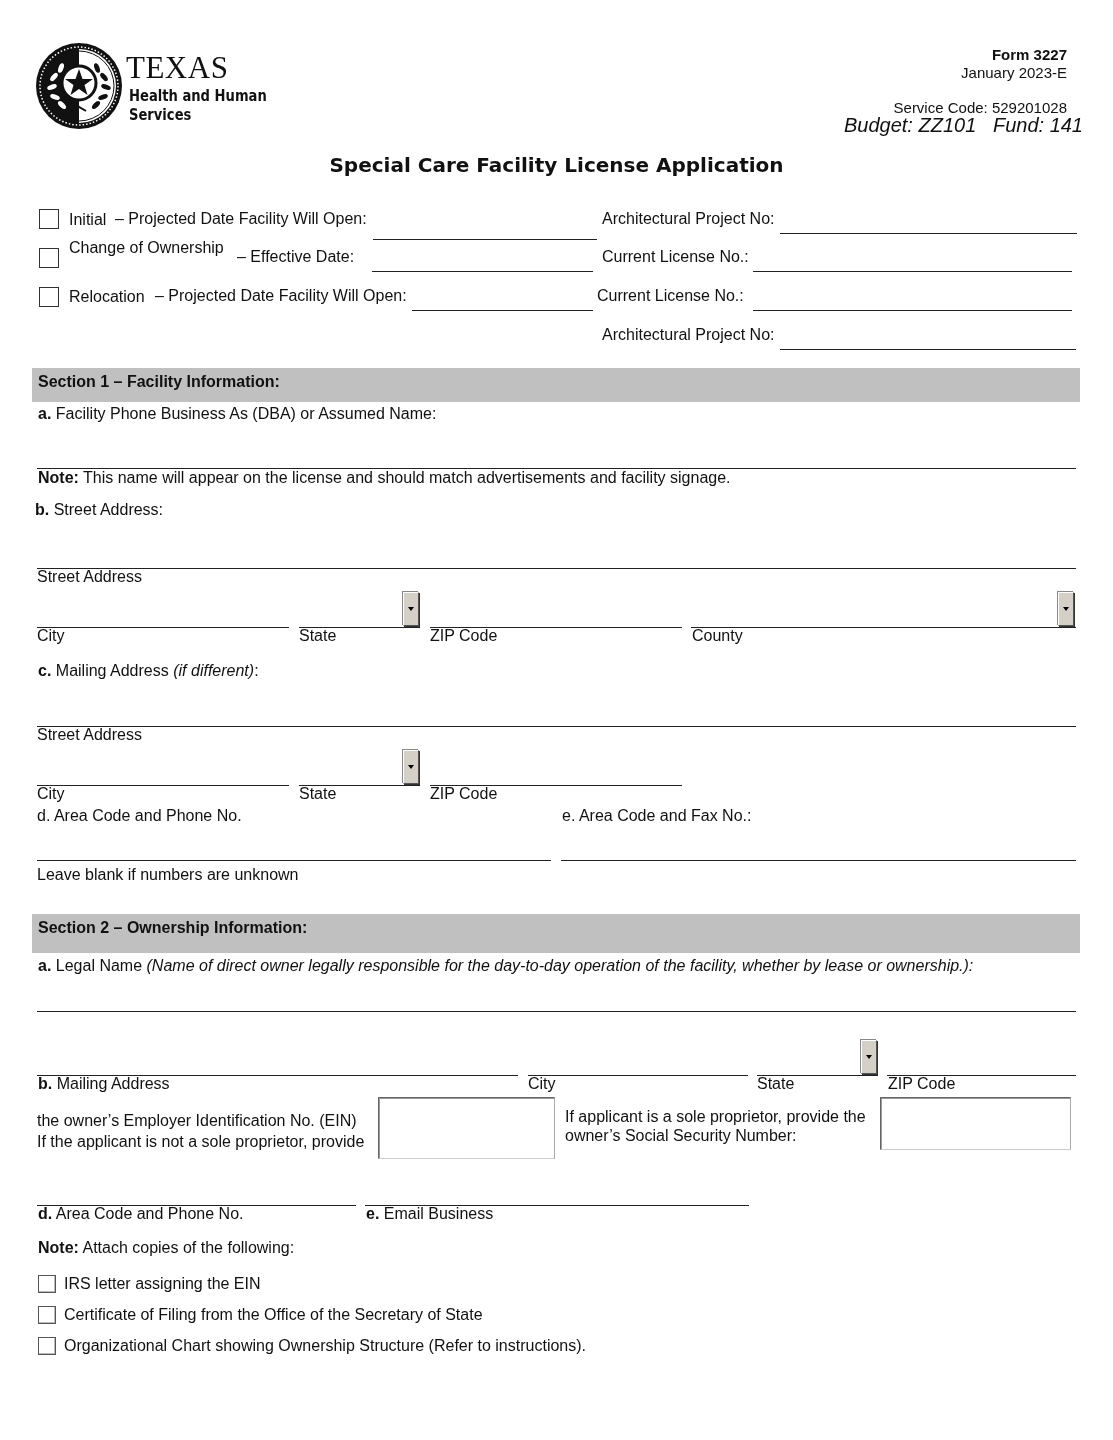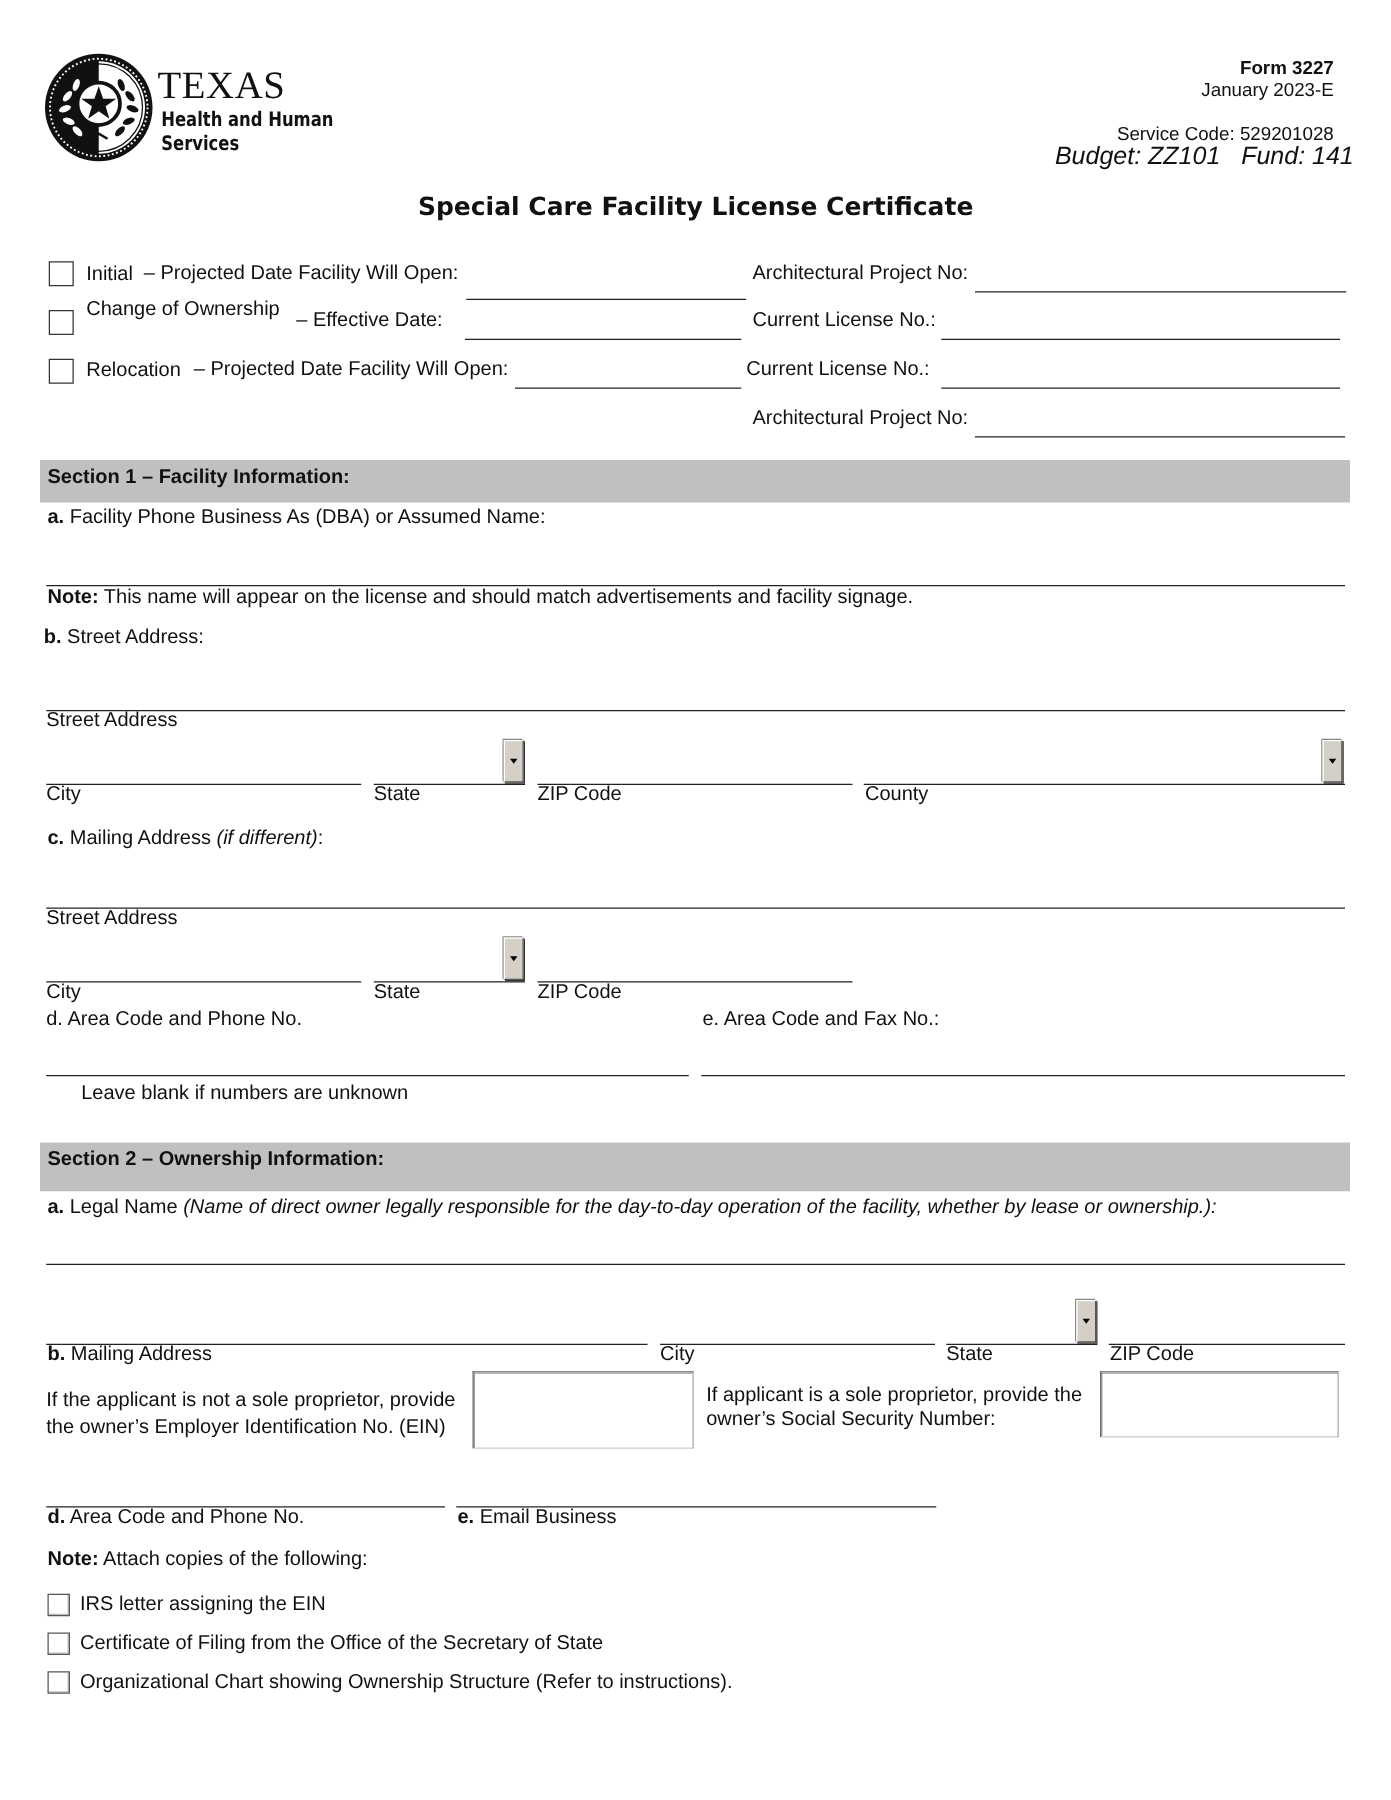--- a/index.html
+++ b/index.html
@@ -52,21 +52,21 @@
 <div class="logo-text2">
   <div>Health and Human</div>
   <div>Services</div>
 </div>
 
 <div class="t" style="right:46px;top:46px;font-weight:bold;font-size:15px;">Form 3227</div>
 <div class="t" style="right:46px;top:64px;font-size:15px;">January 2023-E</div>
 <div class="t" style="right:46px;top:99px;font-size:15px;">Service Code: 529201028</div>
 <div class="t" style="right:30px;top:116px;font-size:20px;white-space:pre;font-style:italic;">Budget: ZZ101   Fund: 141</div>
 
-<div class="t" style="left:0;width:1113px;text-align:center;top:153px;font-family:'DejaVu Sans',sans-serif;font-weight:bold;font-size:20px;line-height:24px;">Special Care Facility License Certificate</div>
+<div class="t" style="left:0;width:1113px;text-align:center;top:153px;font-family:'DejaVu Sans',sans-serif;font-weight:bold;font-size:20px;line-height:24px;">Special Care Facility License Application</div>
 
 <div class="cb" style="left:39px;top:209px;"></div>
 <div class="t" style="left:69px;top:211px;">Initial</div>
 <div class="t" style="left:115px;top:210px;">– Projected Date Facility Will Open:</div>
 <div class="line" style="left:373px;top:239px;width:224px;"></div>
 <div class="t" style="left:602px;top:210px;">Architectural Project No:</div>
 <div class="line" style="left:780px;top:233px;width:297px;"></div>
 
 <div class="cb" style="left:39px;top:248px;"></div>
 <div class="t" style="left:69px;top:239px;">Change of Ownership</div>
@@ -130,21 +130,21 @@
 <div class="line" style="left:299px;top:785px;width:121px;"></div>
 <div class="dd" style="left:403px;top:750px;"></div>
 <div class="t" style="left:299px;top:785px;">State</div>
 <div class="line" style="left:430px;top:785px;width:252px;"></div>
 <div class="t" style="left:430px;top:785px;">ZIP Code</div>
 
 <div class="t" style="left:37px;top:807px;">d. Area Code and Phone No.</div>
 <div class="t" style="left:562px;top:807px;">e. Area Code and Fax No.:</div>
 <div class="line" style="left:37px;top:860px;width:514px;"></div>
 <div class="line" style="left:561px;top:860px;width:515px;"></div>
-<div class="t" style="left:37px;top:866px;margin-left:28px;">Leave blank if numbers are unknown</div>
+<div class="t" style="left:37px;top:866px;">Leave blank if numbers are unknown</div>
 
 <div class="section-bar" style="top:914px;height:39px;">
   <span>Section 2 – Ownership Information:</span>
 </div>
 
 <div class="t" style="left:38px;top:957px;">
   <b>a.</b>
   <span>Legal Name</span>
   <i>(Name of direct owner legally responsible for the day-to-day operation of the facility, whether by lease or ownership.):</i>
 </div>
@@ -157,22 +157,22 @@
 </div>
 <div class="line" style="left:528px;top:1075px;width:220px;"></div>
 <div class="t" style="left:528px;top:1075px;">City</div>
 <div class="line" style="left:757px;top:1075px;width:121px;"></div>
 <div class="dd" style="left:861px;top:1040px;"></div>
 <div class="t" style="left:757px;top:1075px;">State</div>
 <div class="line" style="left:887px;top:1075px;width:189px;"></div>
 <div class="t" style="left:888px;top:1075px;">ZIP Code</div>
 
 <div class="t" style="left:37px;top:1110px;line-height:21px;">
+  <div>the owner’s Employer Identification No. (EIN)</div>
   <div>If the applicant is not a sole proprietor, provide</div>
-  <div>the owner’s Employer Identification No. (EIN)</div>
 </div>
 <div class="boxfield" style="left:378px;top:1097px;width:177px;height:62px;"></div>
 
 <div class="t" style="left:565px;top:1107px;line-height:19px;">
   <div>If applicant is a sole proprietor, provide the</div>
   <div>owner’s Social Security Number:</div>
 </div>
 <div class="boxfield" style="left:880px;top:1097px;width:191px;height:53px;"></div>
 
 <div class="line" style="left:37px;top:1205px;width:319px;"></div>

